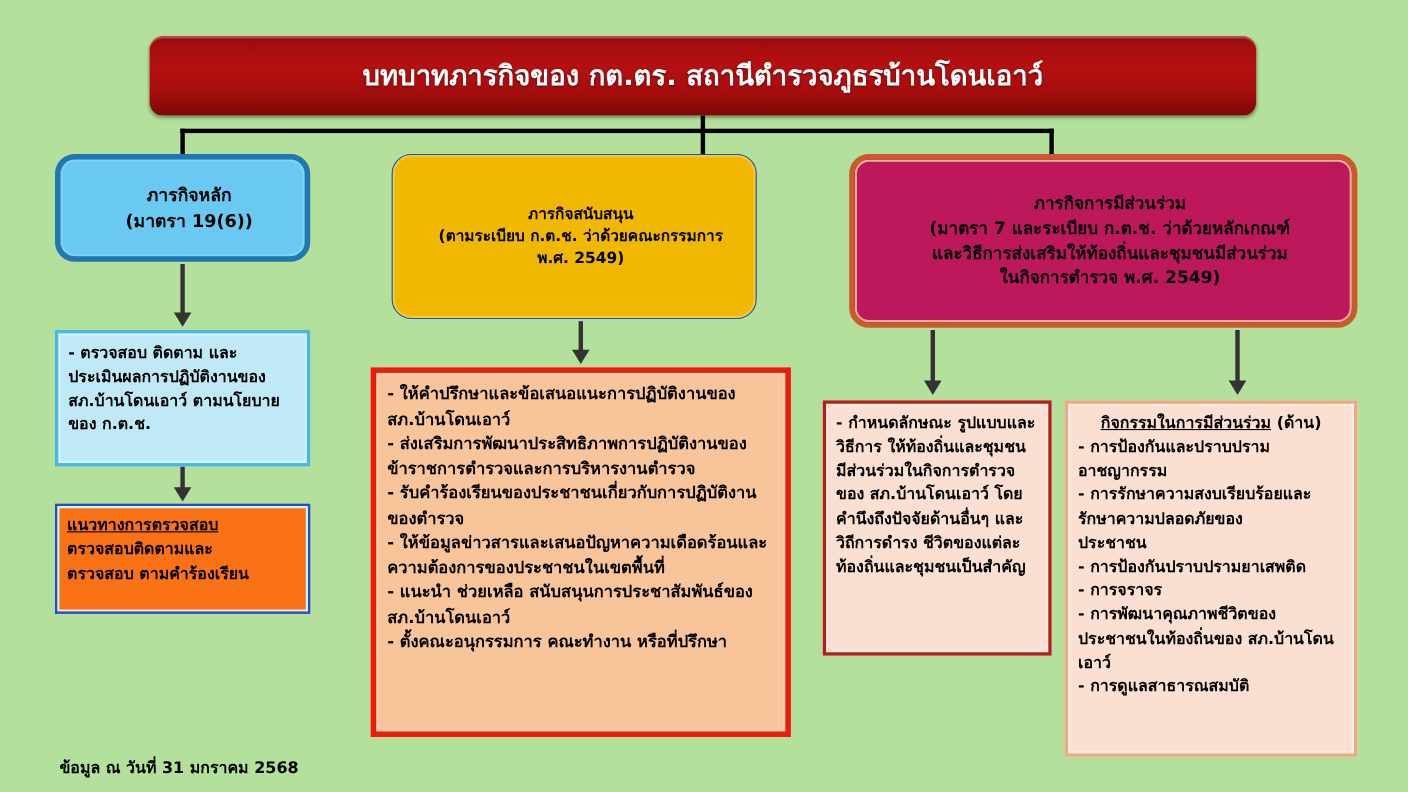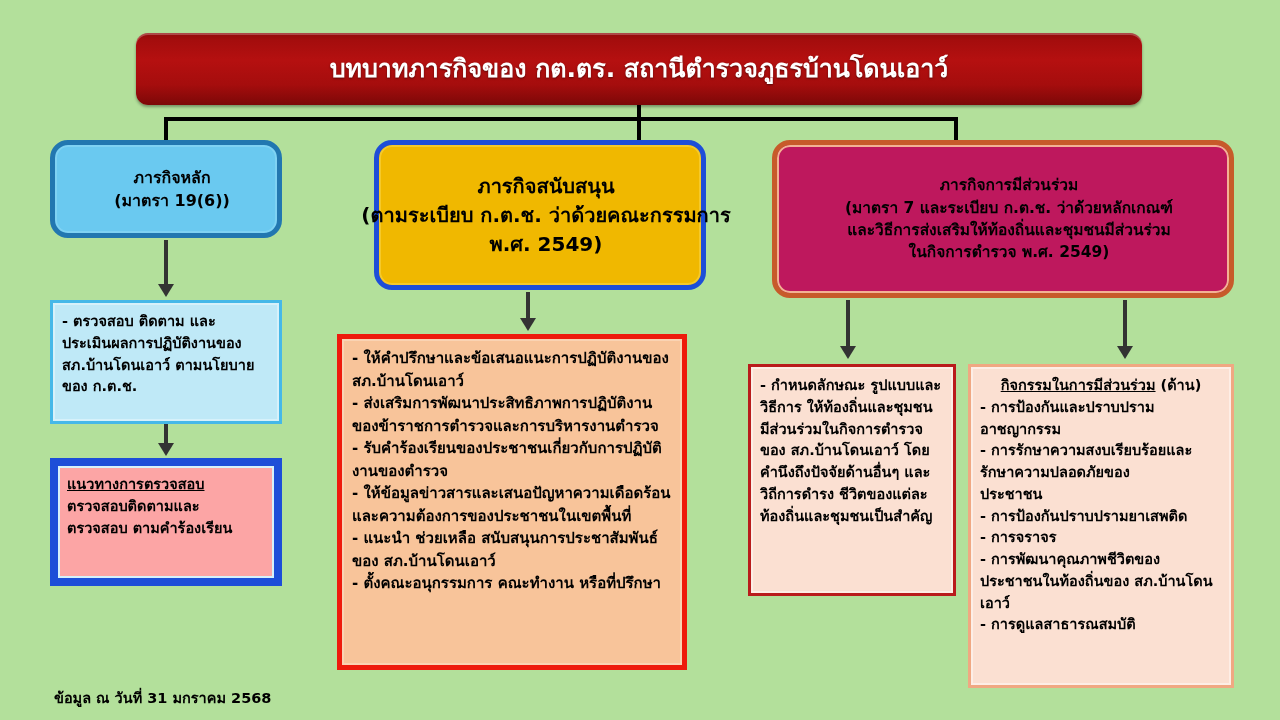--- a/index.html
+++ b/index.html
@@ -83,28 +83,28 @@
     width: 232px;
     height: 98px;
     border-radius: 18px;
     background: #6ac9f0;
     border: 5px solid #2277b0;
     font-size: 16px;
     box-shadow: inset 0 0 0 2px #7fd2f3;
   }
 
   #box-support {
-    left: 374px;
+    left: 356px;
     top: 140px;
     width: 332px;
     height: 150px;
     border-radius: 18px;
     background: #f0b800;
-    border: 5px solid #1d4ed8;
-    font-size: 20px;
+    border: 1px solid #1d4ed8;
+    font-size: 14px;
     box-shadow: inset 0 0 0 2px #f5c92a;
   }
 
   #box-participate {
     left: 772px;
     top: 140px;
     width: 462px;
     height: 158px;
     border-radius: 18px;
     background: #be185d;
@@ -132,32 +132,32 @@
     background: #bfe9f7;
     border: 3px solid #45b8e8;
     box-shadow: inset 0 0 0 2px #d6f1fa;
     font-size: 14.5px;
     padding: 8px 9px;
   }
   #detail-main-2 {
     left: 50px;
     top: 458px;
     width: 232px;
-    height: 128px;
-    background: #fca5a5;
-    border: 8px solid #1d4ed8;
+    height: 100px;
+    background: #f97316;
+    border: 2px solid #1d4ed8;
     box-shadow: inset 0 0 0 2px #d6f1fa;
     font-size: 14.5px;
     padding: 8px 9px;
   }
 
   #detail-support {
     left: 337px;
     top: 334px;
-    width: 350px;
+    width: 382px;
     height: 336px;
     background: #f8c49a;
     border: 5px solid #ee1b0c;
     box-shadow: inset 0 0 0 2px #fad3b3;
     font-size: 15px;
     padding: 8px 10px;
   }
 
   #detail-part-1 {
     left: 748px;

